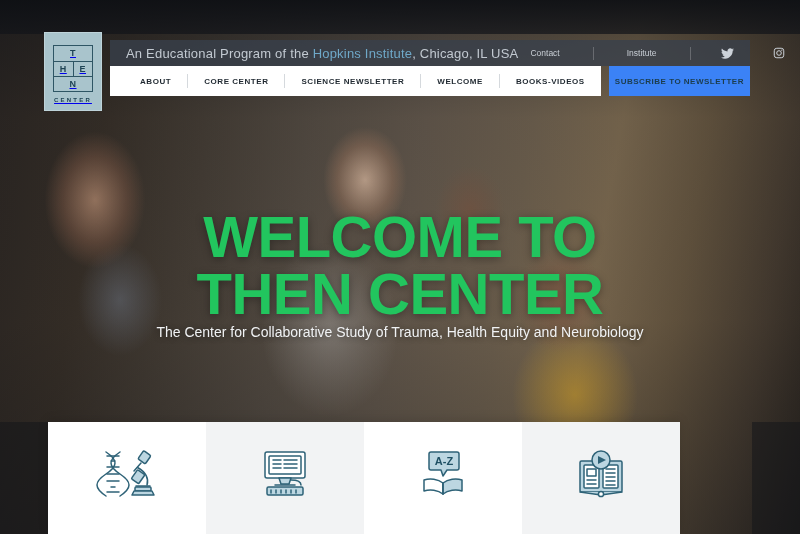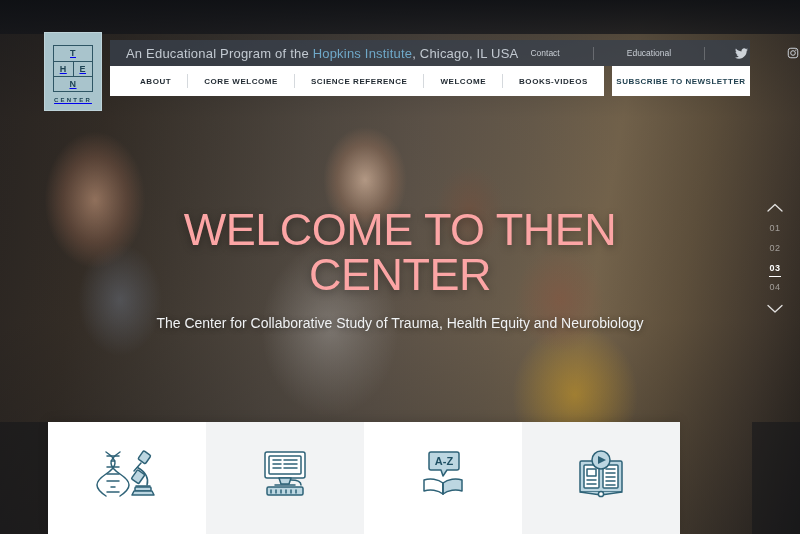--- a/index.html
+++ b/index.html
@@ -186,21 +186,21 @@
     text-decoration: none;
     white-space: nowrap;
   }
   .nav-sep {
     width: 1px;
     height: 14px;
     background: #d5d9dd;
   }
   .nav-cta {
     width: 155px;
-    background: #ffffff;
+    background: #3b82f6;
     display: flex;
     align-items: center;
     justify-content: center;
     font-size: 8px;
     font-weight: 700;
     color: #1c3d4c;
     letter-spacing: 0.5px;
     text-decoration: none;
     white-space: nowrap;
   }
@@ -209,29 +209,28 @@
   .hero-text {
     position: absolute;
     left: 0;
     right: 0;
     top: 208px;
     text-align: center;
     z-index: 20;
     padding: 0 150px;
   }
   .hero-title {
-    font-size: 45px;
+    font-size: 58px;
     line-height: 0.99;
-    font-weight: 400;
-    color: #fca5a5;
+    font-weight: 700;
+    color: #22c55e;
     letter-spacing: -0.5px;
     text-shadow: 0 2px 8px rgba(0,0,0,0.35);
   }
   .hero-sub {
-    margin-top: 17px;
     font-size: 14px;
     line-height: 1.42;
     font-weight: 400;
     color: #f0f2f4;
     text-shadow: 0 1px 6px rgba(0,0,0,0.45);
   }
 
   
   .slidenav {
     position: absolute;
@@ -319,21 +318,21 @@
   </a>
 
   <div class="topbar">
     <div class="topbar-tagline">
       <span>An Educational Program of the </span><a href="#">Hopkins Institute</a><span>, Chicago, IL USA</span>
     </div>
 
     <div class="topbar-right">
       <a class="topbar-link" href="#">Contact</a>
       <div class="tb-sep"></div>
-      <a class="topbar-link" href="#">Educational</a>
+      <a class="topbar-link" href="#">Institute</a>
       <div class="tb-sep"></div>
 
       <a class="tb-icon" href="#">
         <svg width="13" height="11" viewBox="0 0 24 20" fill="currentColor" aria-hidden="true">
           <path d="M24 2.4c-.9.4-1.8.7-2.8.8 1-.6 1.8-1.6 2.2-2.7-.9.6-2 1-3.1 1.2A4.9 4.9 0 0 0 11.9 5c0 .4 0 .8.1 1.1C8 5.9 4.2 4 1.7.9 1.2 1.7 1 2.5 1 3.4c0 1.7.9 3.2 2.2 4.1-.8 0-1.6-.2-2.2-.6 0 2.4 1.7 4.4 3.9 4.8-.4.1-.8.2-1.3.2-.3 0-.6 0-.9-.1.6 2 2.4 3.4 4.6 3.4A9.9 9.9 0 0 1 0 17.4a14 14 0 0 0 7.6 2.2c9 0 14-7.5 14-14v-.6c1-.7 1.8-1.6 2.4-2.6z"></path>
         </svg>
       </a>
       <a class="tb-icon" href="#">
         <svg width="12" height="12" viewBox="0 0 24 24" fill="none" stroke="currentColor" stroke-width="2" aria-hidden="true">
           <rect x="2.5" y="2.5" width="19" height="19" rx="5"></rect>
@@ -348,52 +347,36 @@
           <line x1="15.6" y1="15.6" x2="22" y2="22" stroke-linecap="round"></line>
         </svg>
       </a>
     </div>
   </div>
 
   <div class="mainnav">
     <div class="nav-left">
       <a class="nav-item" href="#">ABOUT</a>
       <div class="nav-sep"></div>
-      <a class="nav-item" href="#">CORE WELCOME</a>
+      <a class="nav-item" href="#">CORE CENTER</a>
       <div class="nav-sep"></div>
-      <a class="nav-item" href="#">SCIENCE REFERENCE</a>
+      <a class="nav-item" href="#">SCIENCE NEWSLETTER</a>
       <div class="nav-sep"></div>
       <a class="nav-item" href="#">WELCOME</a>
       <div class="nav-sep"></div>
       <a class="nav-item" href="#">BOOKS-VIDEOS</a>
     </div>
     <a class="nav-cta" href="#">SUBSCRIBE TO NEWSLETTER</a>
   </div>
 
   <div class="hero-text">
     <div class="hero-title">WELCOME TO THEN CENTER</div>
     <div class="hero-sub">The Center for Collaborative Study of Trauma, Health Equity and Neurobiology</div>
   </div>
 
-  <div class="slidenav">
-    <div class="slidenav-arrow">
-      <svg width="16" height="9" viewBox="0 0 16 9" fill="none" stroke="currentColor" stroke-width="1.3" aria-hidden="true">
-        <polyline points="1,8 8,1.5 15,8" stroke-linecap="round" stroke-linejoin="round"></polyline>
-      </svg>
-    </div>
-    <div class="slidenav-num">01</div>
-    <div class="slidenav-num">02</div>
-    <div class="slidenav-num active">03</div>
-    <div class="slidenav-num">04</div>
-    <div class="slidenav-arrow">
-      <svg width="16" height="9" viewBox="0 0 16 9" fill="none" stroke="currentColor" stroke-width="1.3" aria-hidden="true">
-        <polyline points="1,1.5 8,8 15,1.5" stroke-linecap="round" stroke-linejoin="round"></polyline>
-      </svg>
-    </div>
-  </div>
 
   <div class="strip-left"></div>
   <div class="strip-right"></div>
 
   <div class="cards">
 
     <a class="card white" href="#">
       <span>
         <svg width="62" height="50" viewBox="0 0 62 50" fill="none" stroke="#2e6277" stroke-width="1.5" stroke-linecap="round" stroke-linejoin="round" aria-hidden="true">
 

